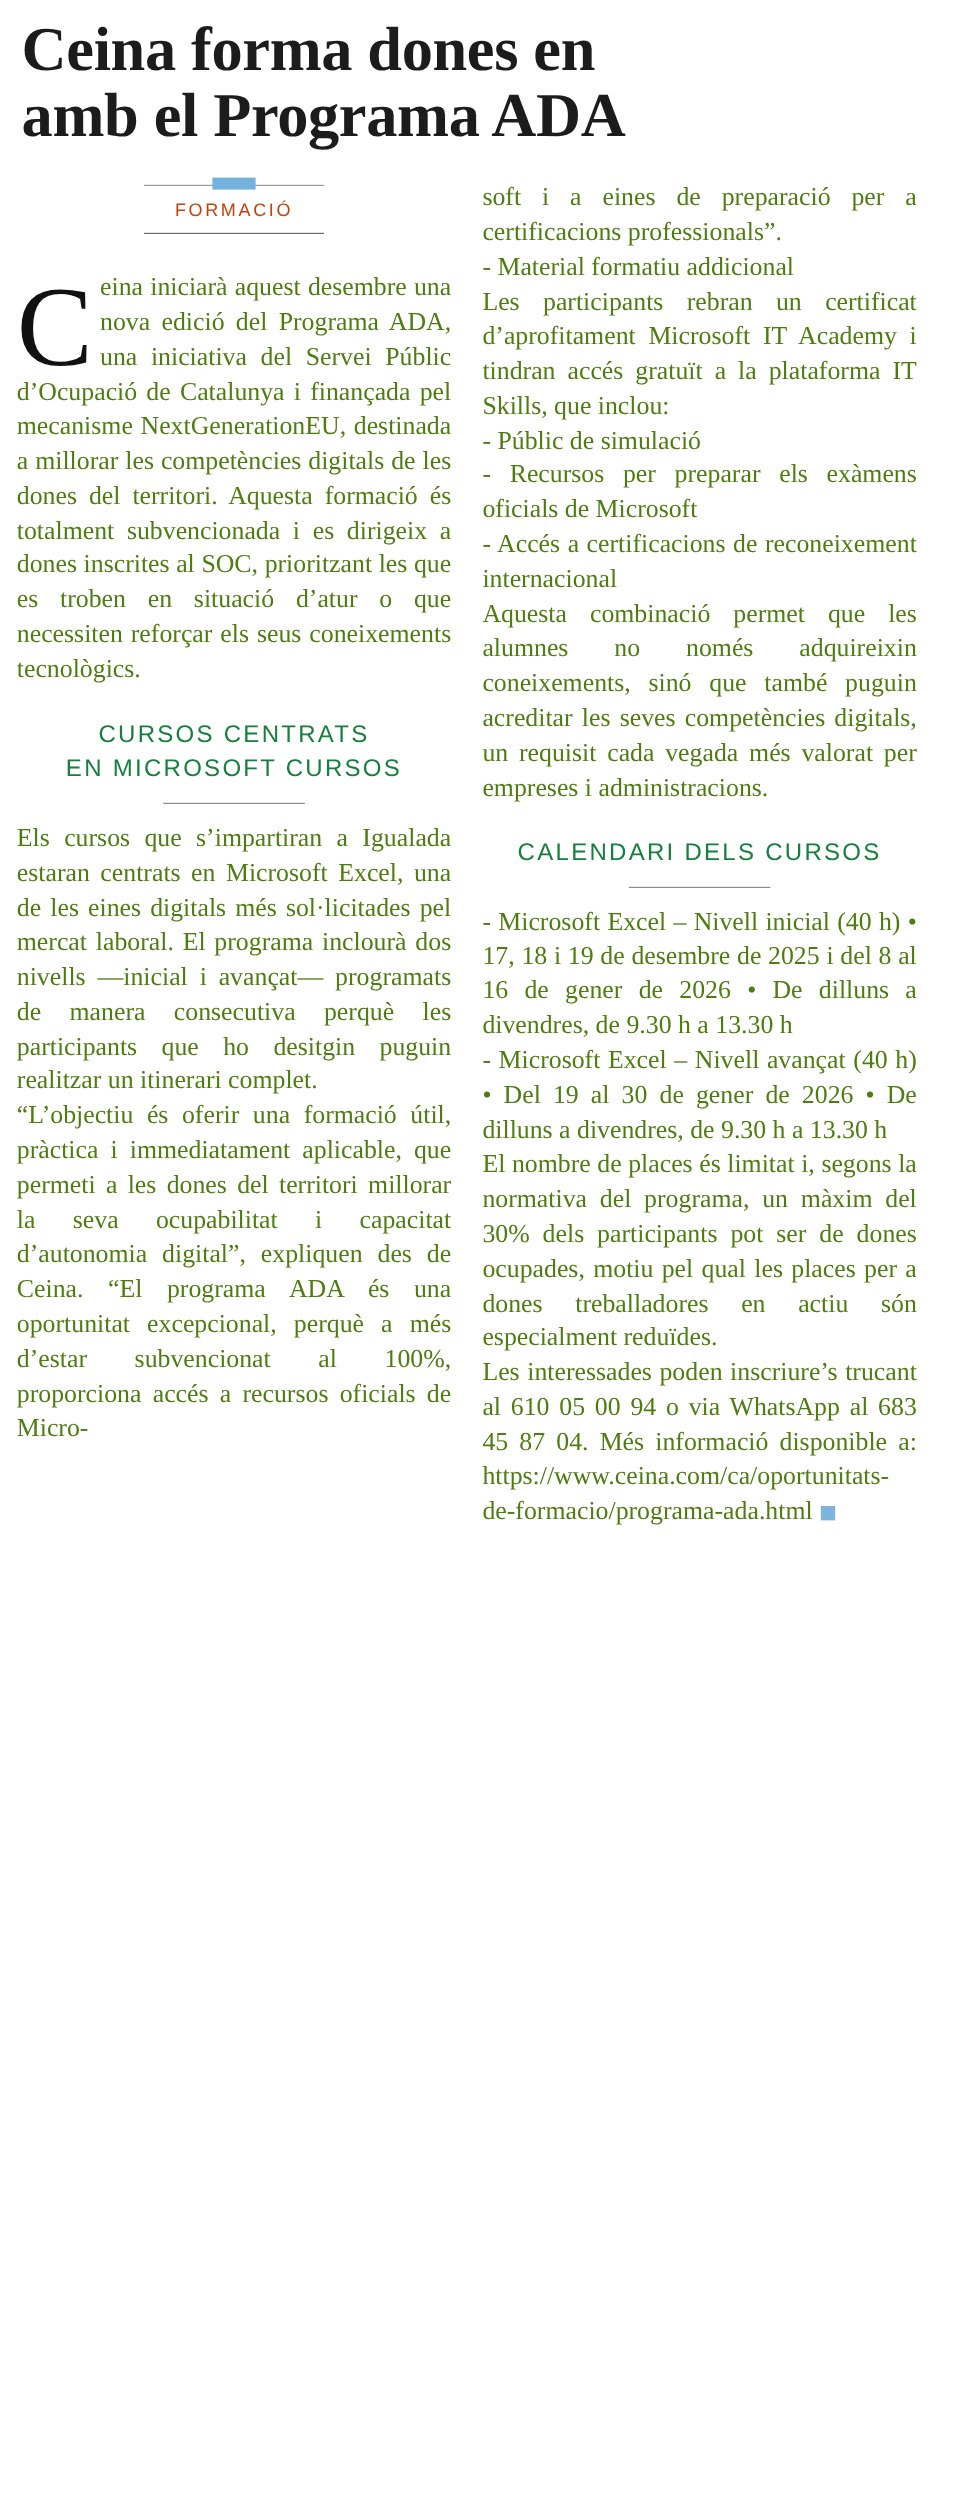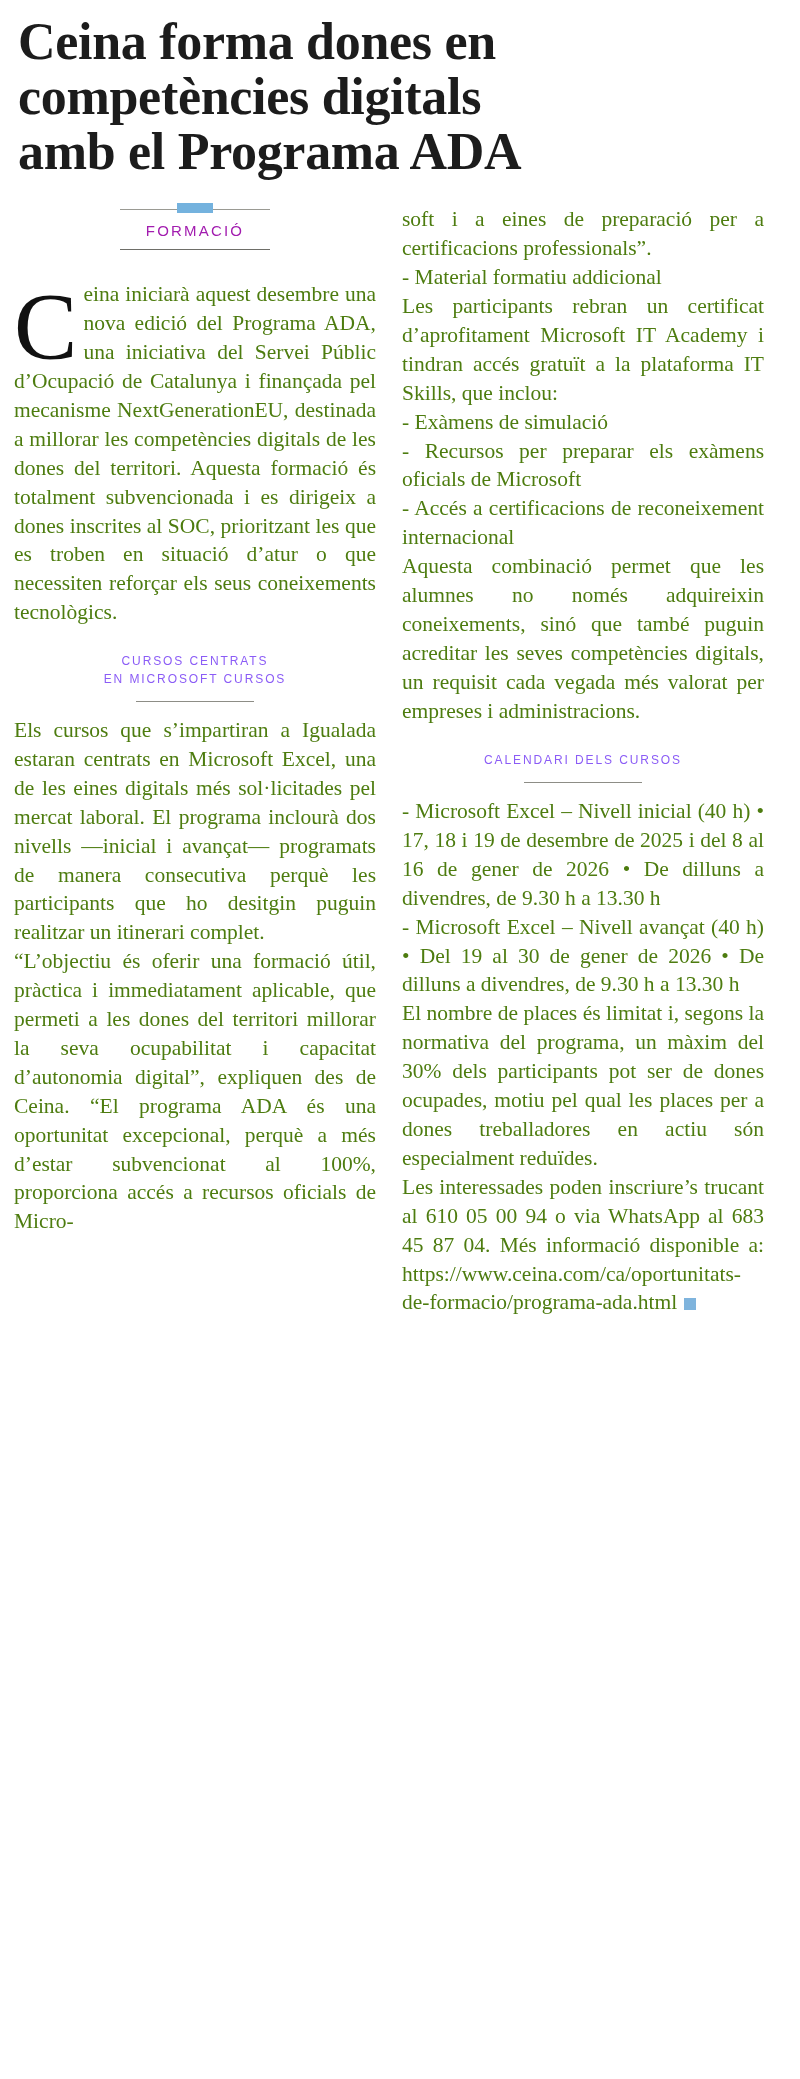--- a/index.html
+++ b/index.html
@@ -62,21 +62,21 @@
     transform: translateX(-50%);
     top: -6px;
     width: 36px;
     height: 10px;
     background: #74b2de;
   }
   .kicker-text {
     font-family: "Liberation Sans", sans-serif;
     font-size: 15px;
     letter-spacing: 2.2px;
-    color: #a21caf;
+    color: #c2410c;
     text-align: center;
     line-height: 1;
     margin-bottom: 11px;
     white-space: nowrap;
   }
   .kicker-rule-bottom {
     height: 1px;
     background: #6e6e68;
   }
 
@@ -106,24 +106,24 @@
     color: #111;
   }
 
   
   .subhead-block {
     margin: 26px 0 14px 0;
     text-align: center;
   }
   .subhead-text {
     font-family: "Liberation Sans", sans-serif;
-    font-size: 12px;
+    font-size: 20px;
     font-weight: normal;
     letter-spacing: 1.9px;
-    color: #8b5cf6;
+    color: #15803d;
     line-height: 1.45;
     display: block;
   }
   .subhead-rule {
     width: 118px;
     height: 1px;
     background: #8d8d86;
     margin: 13px auto 0 auto;
   }
 
@@ -140,21 +140,20 @@
 
   .right-col-offset { padding-top: 0; }
 </style>
 </head>
 <body>
 
 <div class="page">
 
   <h1 class="headline">
     <span class="headline-line">Ceina forma dones en</span>
-    <span class="headline-line">competències digitals</span>
     <span class="headline-line">amb el Programa ADA</span>
   </h1>
 
   <div class="columns">
 
     <div class="col">
 
       <div class="kicker-block">
         <div class="kicker-rule-top">
           <div class="kicker-tab"></div>
@@ -174,21 +173,21 @@
       <p class="body-text">Els cursos que s’impartiran a Igualada estaran centrats en Microsoft Excel, una de les eines digitals més sol·licitades pel mercat laboral. El programa inclourà dos nivells —inicial i avançat— programats de manera consecutiva perquè les participants que ho desitgin puguin realitzar un itinerari complet.</p>
       <p class="body-text">“L’objectiu és oferir una formació útil, pràctica i immediatament aplicable, que permeti a les dones del territori millorar la seva ocupabilitat i capacitat d’autonomia digital”, expliquen des de Ceina. “El programa ADA és una oportunitat excepcional, perquè a més d’estar subvencionat al 100%, proporciona accés a recursos oficials de Micro-</p>
 
     </div>
 
     <div class="col right-col-offset">
 
       <p class="body-text">soft i a eines de preparació per a certificacions professionals”.</p>
       <p class="body-text">- Material formatiu addicional</p>
       <p class="body-text">Les participants rebran un certificat d’aprofitament Microsoft IT Academy i tindran accés gratuït a la plataforma IT Skills, que inclou:</p>
-      <p class="body-text">- Exàmens de simulació</p>
+      <p class="body-text">- Públic de simulació</p>
       <p class="body-text">- Recursos per preparar els exàmens oficials de Microsoft</p>
       <p class="body-text">- Accés a certificacions de reconeixement internacional</p>
       <p class="body-text">Aquesta combinació permet que les alumnes no només adquireixin coneixements, sinó que també puguin acreditar les seves competències digitals, un requisit cada vegada més valorat per empreses i administracions.</p>
 
       <div class="subhead-block">
         <span class="subhead-text">CALENDARI DELS CURSOS</span>
         <div class="subhead-rule"></div>
       </div>
 
       <p class="body-text">- Microsoft Excel – Nivell inicial (40 h) • 17, 18 i 19 de desembre de 2025 i del 8 al 16 de gener de 2026 • De dilluns a divendres, de 9.30 h a 13.30 h</p>

